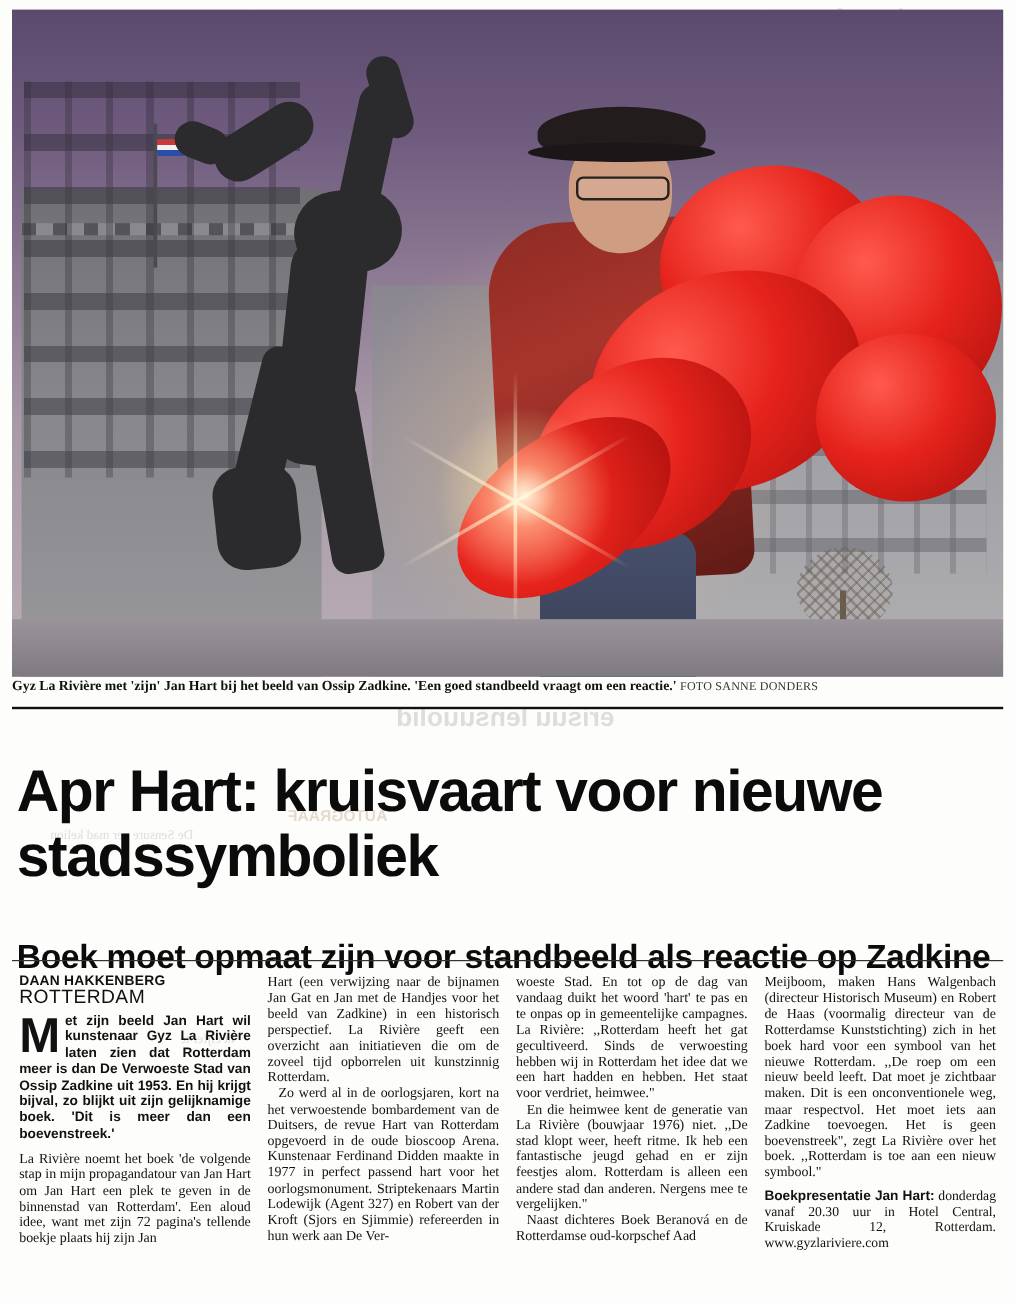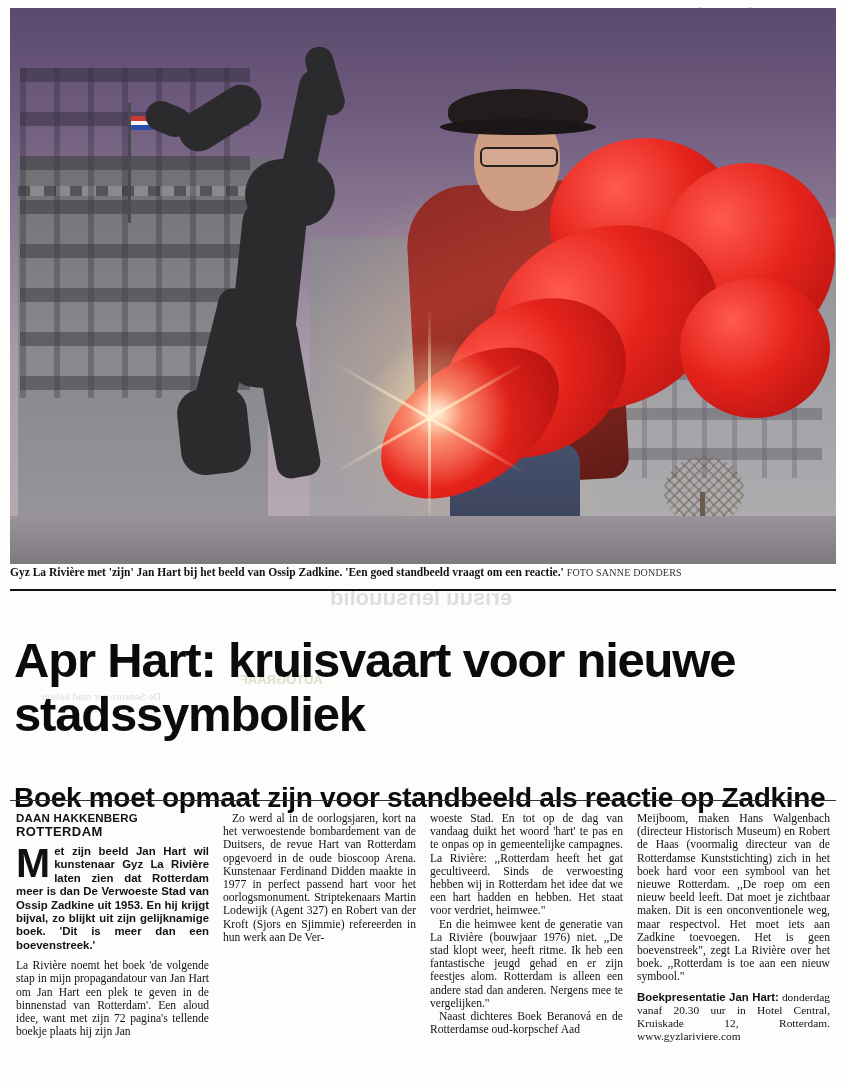--- a/index.html
+++ b/index.html
@@ -259,22 +259,22 @@
   .col p.first { text-indent: 0; }
   .byline-name {
     font-family: "Liberation Sans", sans-serif;
     font-weight: 700;
     font-size: 11.5px;
     line-height: 13px;
     letter-spacing: .2px;
   }
   .byline-city {
     font-family: "Liberation Sans", sans-serif;
-    font-weight: 700;
-    font-size: 13px;
+    font-weight: 400;
+    font-size: 16px;
     line-height: 13px;
     letter-spacing: .4px;
     margin-bottom: 7px;
   }
   .dropcap-para {
     font-family: "Liberation Sans", sans-serif;
     font-weight: 700;
     font-size: 11.4px;
     line-height: 13.4px;
     text-align: justify;
@@ -375,20 +375,21 @@
       <div class="byline-name">DAAN HAKKENBERG</div>
       <div class="byline-city">ROTTERDAM</div>
       <div class="dropcap-para">
         <span class="dropcap">M</span><span>et zijn beeld Jan Hart wil kunstenaar Gyz La Rivière laten zien dat Rotterdam meer is dan De Verwoeste Stad van Ossip Zadkine uit 1953. En hij krijgt bijval, zo blijkt uit zijn gelijknamige boek. 'Dit is meer dan een boevenstreek.'</span>
       </div>
       <div class="gap"></div>
       <p class="first">La Rivière noemt het boek 'de volgende stap in mijn propagandatour van Jan Hart om Jan Hart een plek te geven in de binnenstad van Rotterdam'. Een aloud idee, want met zijn 72 pagina's tellende boekje plaats hij zijn Jan</p>
     </div>
 
     <div class="col">
+      <p class="first">Hart (een verwijzing naar de bijnamen Jan Gat en Jan met de Handjes voor het beeld van Zadkine) in een historisch perspectief. La Rivière geeft een overzicht aan initiatieven die om de zoveel tijd opborrelen uit kunstzinnig Rotterdam.</p>
       <p>Zo werd al in de oorlogsjaren, kort na het verwoestende bombardement van de Duitsers, de revue Hart van Rotterdam opgevoerd in de oude bioscoop Arena. Kunstenaar Ferdinand Didden maakte in 1977 in perfect passend hart voor het oorlogsmonument. Striptekenaars Martin Lodewijk (Agent 327) en Robert van der Kroft (Sjors en Sjimmie) refereerden in hun werk aan De Ver-</p>
     </div>
 
     <div class="col">
       <p class="first">woeste Stad. En tot op de dag van vandaag duikt het woord 'hart' te pas en te onpas op in gemeentelijke campagnes. La Rivière: ,,Rotterdam heeft het gat gecultiveerd. Sinds de verwoesting hebben wij in Rotterdam het idee dat we een hart hadden en hebben. Het staat voor verdriet, heimwee."</p>
       <p>En die heimwee kent de generatie van La Rivière (bouwjaar 1976) niet. ,,De stad klopt weer, heeft ritme. Ik heb een fantastische jeugd gehad en er zijn feestjes alom. Rotterdam is alleen een andere stad dan anderen. Nergens mee te vergelijken."</p>
       <p>Naast dichteres Boek Beranová en de Rotterdamse oud-korpschef Aad</p>
     </div>
 
     <div class="col">

